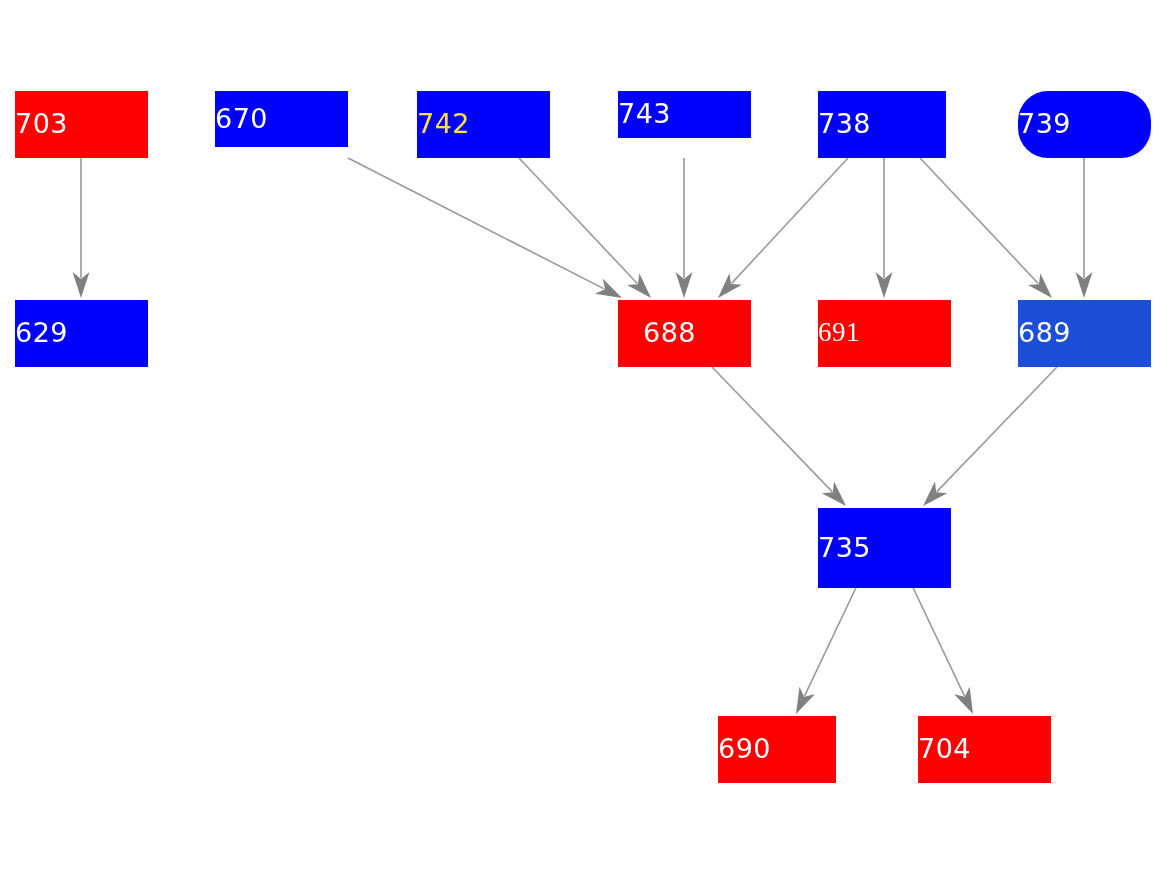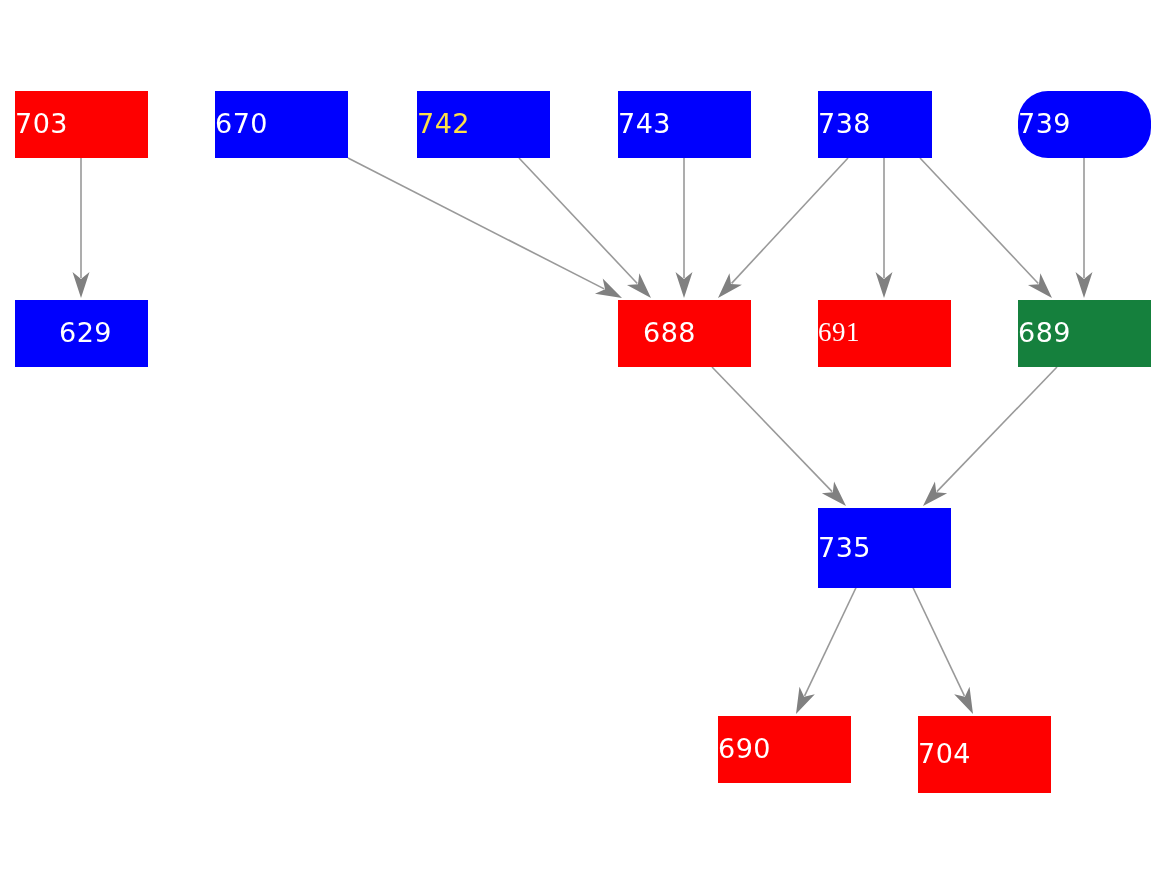--- a/index.html
+++ b/index.html
@@ -98,51 +98,51 @@
       <g>
         <line x1="907" y1="575" x2="964.4215150411206" y2="695.9331907684207" stroke="#999999" stroke-width="1.6"></line>
         <polygon points="973.00,714.00 954.17,694.16 964.85,696.84 969.53,686.87" fill="#808080"></polygon>
       </g>
     </svg>
 
   <div id="node-layer">
       <div class="node" style="left: 15px; top: 91px; width: 133px; height: 67px; background: rgb(254, 0, 0); color: rgb(255, 255, 255);">
         <span class="node-label">703</span>
       </div>
-      <div class="node" style="left: 215px; top: 91px; width: 133px; height: 67px; background: rgb(0, 0, 254); color: rgb(255, 255, 255);">
+      <div class="node" style="left: 215px; top: 91px; width: 133px; height: 56px; background: rgb(0, 0, 254); color: rgb(255, 255, 255);">
         <span class="node-label">670</span>
       </div>
       <div class="node" style="left: 417px; top: 91px; width: 133px; height: 67px; background: rgb(0, 0, 254); color: #fde047;">
         <span class="node-label">742</span>
       </div>
-      <div class="node" style="left: 618px; top: 91px; width: 133px; height: 67px; background: rgb(0, 0, 254); color: rgb(255, 255, 255);">
+      <div class="node" style="left: 618px; top: 91px; width: 133px; height: 47px; background: rgb(0, 0, 254); color: rgb(255, 255, 255);">
         <span class="node-label">743</span>
       </div>
-      <div class="node" style="left: 818px; top: 91px; width: 114px; height: 67px; background: rgb(0, 0, 254); color: rgb(255, 255, 255);">
+      <div class="node" style="left: 818px; top: 91px; width: 128px; height: 67px; background: rgb(0, 0, 254); color: rgb(255, 255, 255);">
         <span class="node-label">738</span>
       </div>
       <div class="node" style="left: 1018px; top: 91px; width: 133px; height: 67px; background: rgb(0, 0, 254); color: rgb(255, 255, 255); border-radius: 30px;">
         <span class="node-label">739</span>
       </div>
-      <div class="node" style="left: 15px; top: 300px; width: 133px; height: 67px; background: rgb(0, 0, 254); color: rgb(255, 255, 255); padding-left: 44px;">
+      <div class="node" style="left: 15px; top: 300px; width: 133px; height: 67px; background: rgb(0, 0, 254); color: rgb(255, 255, 255);">
         <span class="node-label">629</span>
       </div>
       <div class="node" style="left: 618px; top: 300px; width: 133px; height: 67px; background: rgb(254, 0, 0); color: rgb(255, 255, 255); padding-left: 25px;">
         <span class="node-label">688</span>
       </div>
       <div class="node" style="left: 818px; top: 300px; width: 133px; height: 67px; background: rgb(254, 0, 0); color: rgb(255, 255, 255); font-family: Liberation Serif, serif;">
         <span class="node-label">691</span>
       </div>
-      <div class="node" style="left: 1018px; top: 300px; width: 133px; height: 67px; background: #15803d; color: rgb(255, 255, 255);">
+      <div class="node" style="left: 1018px; top: 300px; width: 133px; height: 67px; background: #1d4ed8; color: rgb(255, 255, 255);">
         <span class="node-label">689</span>
       </div>
       <div class="node" style="left: 818px; top: 508px; width: 133px; height: 80px; background: rgb(0, 0, 254); color: rgb(255, 255, 255);">
         <span class="node-label">735</span>
       </div>
-      <div class="node" style="left: 718px; top: 716px; width: 133px; height: 67px; background: rgb(254, 0, 0); color: rgb(255, 255, 255);">
+      <div class="node" style="left: 718px; top: 716px; width: 118px; height: 67px; background: rgb(254, 0, 0); color: rgb(255, 255, 255);">
         <span class="node-label">690</span>
       </div>
-      <div class="node" style="left: 918px; top: 716px; width: 133px; height: 77px; background: rgb(254, 0, 0); color: rgb(255, 255, 255);">
+      <div class="node" style="left: 918px; top: 716px; width: 133px; height: 67px; background: rgb(254, 0, 0); color: rgb(255, 255, 255);">
         <span class="node-label">704</span>
       </div>
     </div>
 
 </div>
 
 </body></html>

